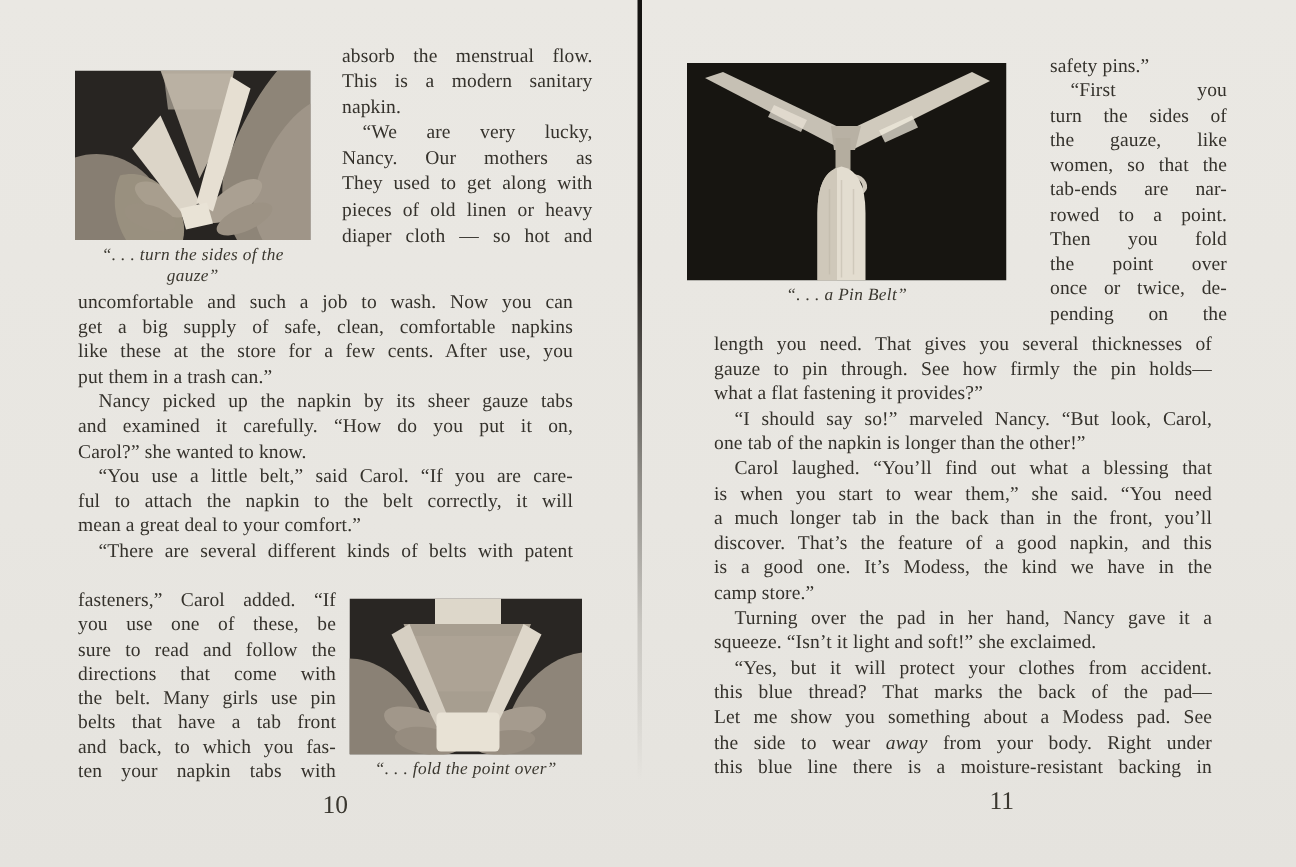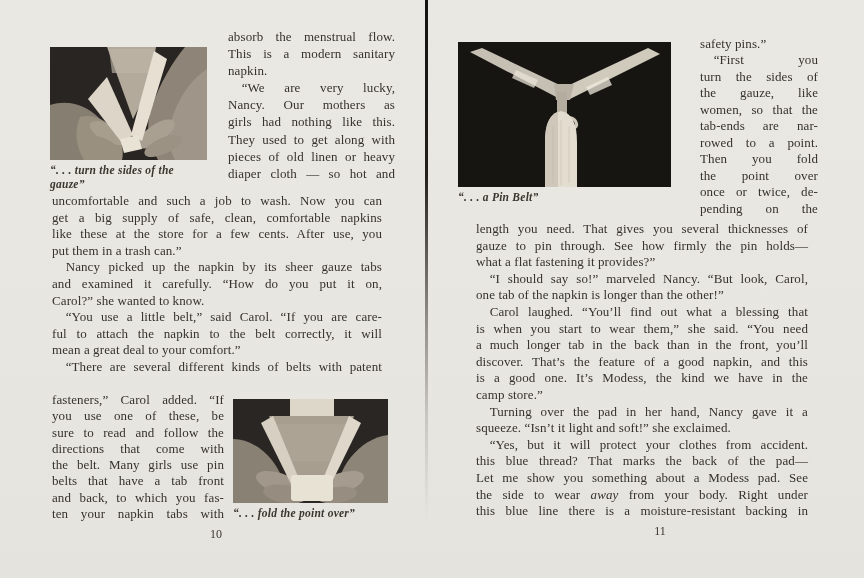--- a/index.html
+++ b/index.html
@@ -14,37 +14,37 @@
   .spread{position:relative;width:864px;height:578px;}
   .gutter{
     position:absolute;left:425px;top:0;width:3px;height:578px;
     background:linear-gradient(180deg,#141311 0%,#221f1c 30%,rgba(70,67,61,.55) 55%,rgba(110,107,100,.25) 72%,rgba(233,231,226,0) 90%);
   }
   .fig{position:absolute;margin:0;}
   .photo{line-height:0;display:block;}
   .photo svg{display:block;}
   .caption{
     margin-top:4px;font-style:italic;font-size:11.5px;line-height:13.5px;
-    white-space:pre-line;color:#3a372f;letter-spacing:.25px;font-weight:bold;
+    text-align:center;white-space:pre-line;color:#3a372f;letter-spacing:.25px;
   }
   .textblock,.textcol{
     position:absolute;font-size:13px;line-height:16.6px;letter-spacing:.1px;
   }
   .line{text-align:justify;text-align-last:justify;}
   .line.end{text-align-last:left;}
   .line.ind{text-indent:1.05em;}
   .colA{left:212px;top:28px;width:167px;line-height:17.1px;margin-left:16px;}
   .mainL{left:52px;top:193px;width:330px;}
   .colB{left:52px;top:392px;width:172px;line-height:16.3px;}
   .fig1{left:50px;top:47px;width:157px;}
   .fig2{left:233px;top:399px;width:155px;}
   .fig3{left:458px;top:42px;width:213px;}
   .colC{left:700px;top:36px;width:118px;line-height:16.45px;}
   .mainR{left:476px;top:221px;width:332px;}
-  .pagenum{position:absolute;font-size:12px;color:#3a372f;width:32px;text-align:center;}
+  .pagenum{position:absolute;font-size:17px;color:#3a372f;width:32px;text-align:right;}
   .pagenum.pl{left:200px;top:527px;}
   .pagenum.pr{left:644px;top:524px;}
 </style>
 </head>
 <body>
 
 <div class="spread">
 
   <div>
 
@@ -70,21 +70,20 @@
       <figcaption class="caption">“. . . turn the sides of the
 gauze”</figcaption>
     </figure>
 
     <div class="textcol colA">
         <div class="line">absorb the menstrual flow.</div>
         <div class="line">This is a modern sanitary</div>
         <div class="line end">napkin.</div>
         <div class="line ind">“We are very lucky,</div>
         <div class="line">Nancy. Our mothers as</div>
-        <div class="line">girls had nothing like this.</div>
         <div class="line">They used to get along with</div>
         <div class="line">pieces of old linen or heavy</div>
         <div class="line">diaper cloth — so hot and</div>
       </div>
 
     <div class="textblock mainL">
         <div class="line">uncomfortable and such a job to wash. Now you can</div>
         <div class="line">get a big supply of safe, clean, comfortable napkins</div>
         <div class="line">like these at the store for a few cents. After use, you</div>
         <div class="line end">put them in a trash can.”</div>

